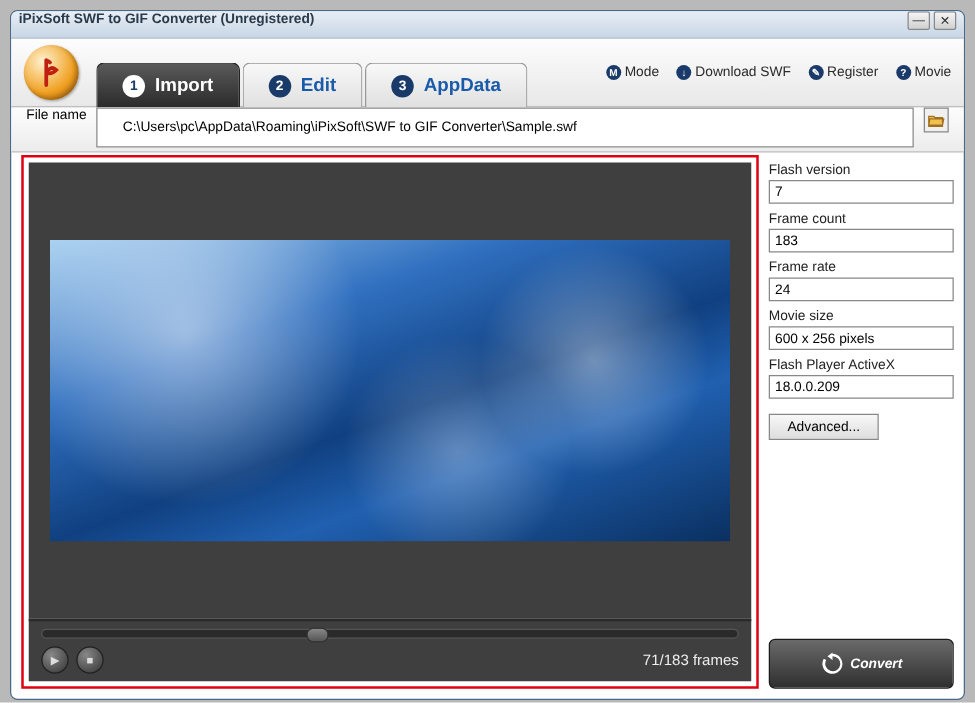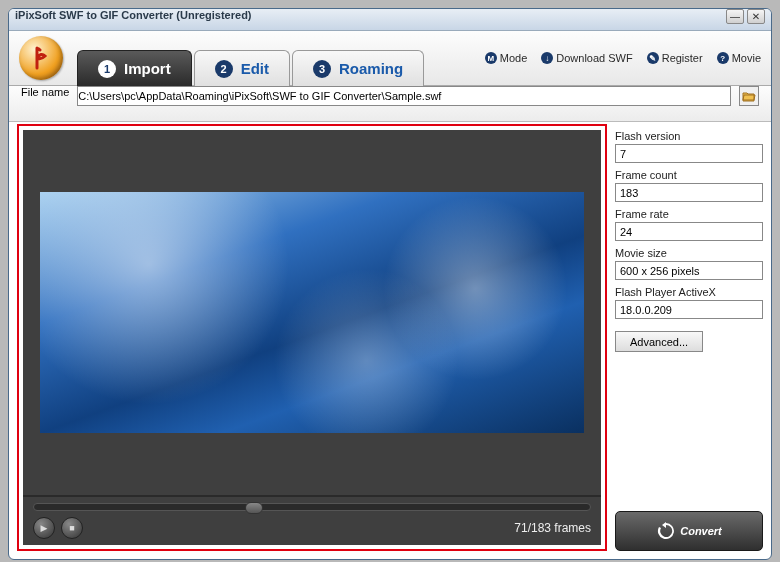--- a/index.html
+++ b/index.html
@@ -16,21 +16,21 @@
 .tab.active{background:linear-gradient(#5a5a5a,#2a2a2a);border-color:#222}
 .tab .num{width:18px;height:18px;border-radius:50%;background:#1a3a6a;color:#fff;display:flex;align-items:center;justify-content:center;font-weight:bold;font-size:11px}
 .tab.active .num{background:#fff;color:#1a3a6a}
 .tab .lbl{color:#1a5aaa;font-weight:bold;font-size:15px}
 .tab.active .lbl{color:#fff}
 .spacer{flex:1}
 .toplinks{display:flex;gap:14px;align-items:center}
 .tlink{display:flex;align-items:center;gap:3px;color:#2a2a2a;cursor:pointer}
 .tlink .ico{width:12px;height:12px;border-radius:50%;background:#1a3a6a;color:#fff;display:flex;align-items:center;justify-content:center;font-size:8px;font-weight:bold}
 .toolbar{height:36px;background:linear-gradient(#fdfdfd,#ececec);display:flex;padding:0 12px;border-bottom:1px solid #bbb;gap:8px}
-.toolbar input{flex:1;height:20px;border:1px solid #888;padding:0 0;background:#fff}
+.toolbar input{flex:1;height:32px;border:1px solid #888;padding:0 20px;background:#fff}
 .browse{width:20px;height:20px;border:1px solid #888;background:#f0f0f0;display:flex;align-items:center;justify-content:center;cursor:pointer}
 .content{display:flex;padding:2px 8px 8px 8px;gap:8px;height:437px}
 .preview{flex:1;border:2px solid #e00010;padding:4px;display:flex;flex-direction:column}
 .stage{flex:1;background:#3f3f3f;display:flex;align-items:center;justify-content:center;position:relative}
 .video{width:94%;height:66%;background:linear-gradient(160deg,#a8d0f0 0%,#3070c0 30%,#104080 55%,#2060b0 70%,#0a3060 100%);position:relative;overflow:hidden}
 .video::before{content:"";position:absolute;inset:0;background:radial-gradient(circle at 20% 30%,rgba(255,255,255,.5),transparent 30%),radial-gradient(circle at 60% 70%,rgba(255,255,255,.3),transparent 25%),radial-gradient(circle at 80% 40%,rgba(255,255,255,.4),transparent 20%)}
 .controls{height:50px;background:#3f3f3f;border-top:2px solid #2a2a2a;display:flex;flex-direction:column;padding:6px 10px;gap:6px}
 .seek{height:10px;background:#2a2a2a;border-radius:5px;position:relative;border:1px solid #555}
 .thumb{position:absolute;left:38%;top:-2px;width:18px;height:12px;background:linear-gradient(#888,#555);border-radius:6px;border:1px solid #333}
 .crow{display:flex;align-items:center;gap:6px}
@@ -63,21 +63,21 @@
       <div class="tab active">
         <span class="num">1</span>
         <span class="lbl">Import</span>
       </div>
       <div class="tab">
         <span class="num">2</span>
         <span class="lbl">Edit</span>
       </div>
       <div class="tab">
         <span class="num">3</span>
-        <span class="lbl">Roaming</span>
+        <span class="lbl">AppData</span>
       </div>
     </div>
     <div class="spacer"></div>
     <div class="toplinks">
       <div class="tlink">
           <span class="ico">M</span>
           <span>Mode</span>
         </div>
       <div class="tlink">
           <span class="ico">↓</span>

